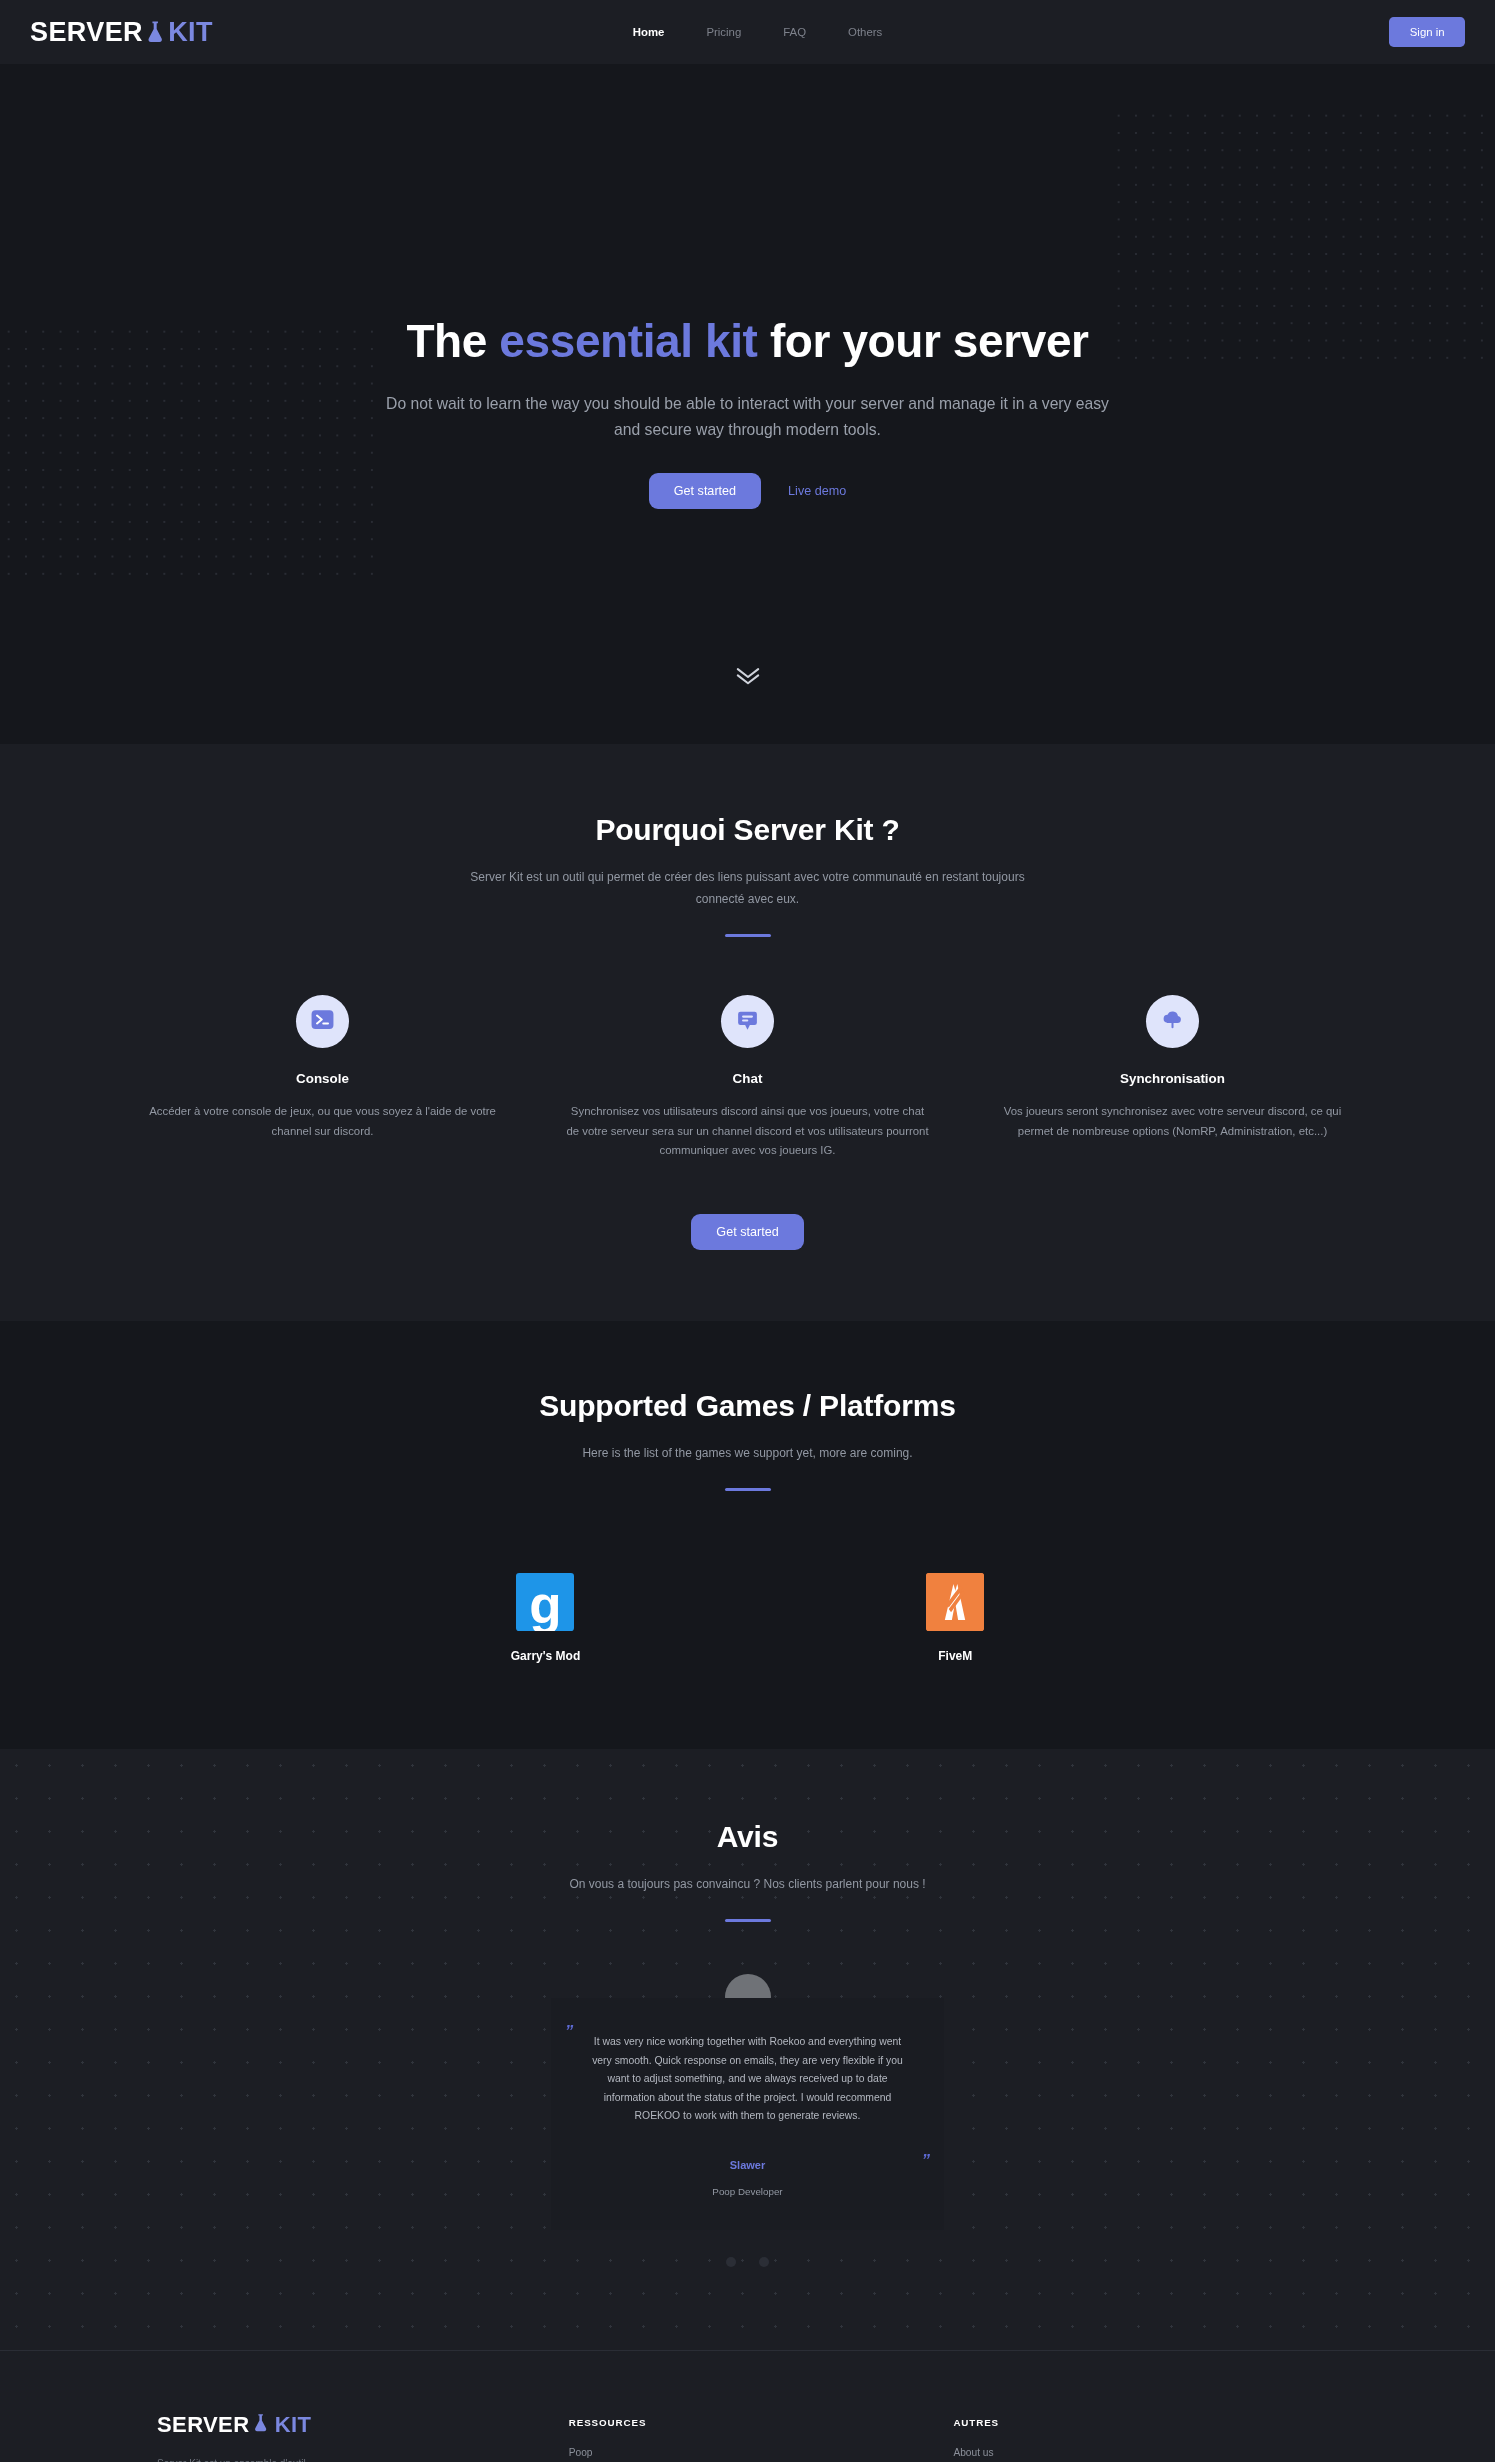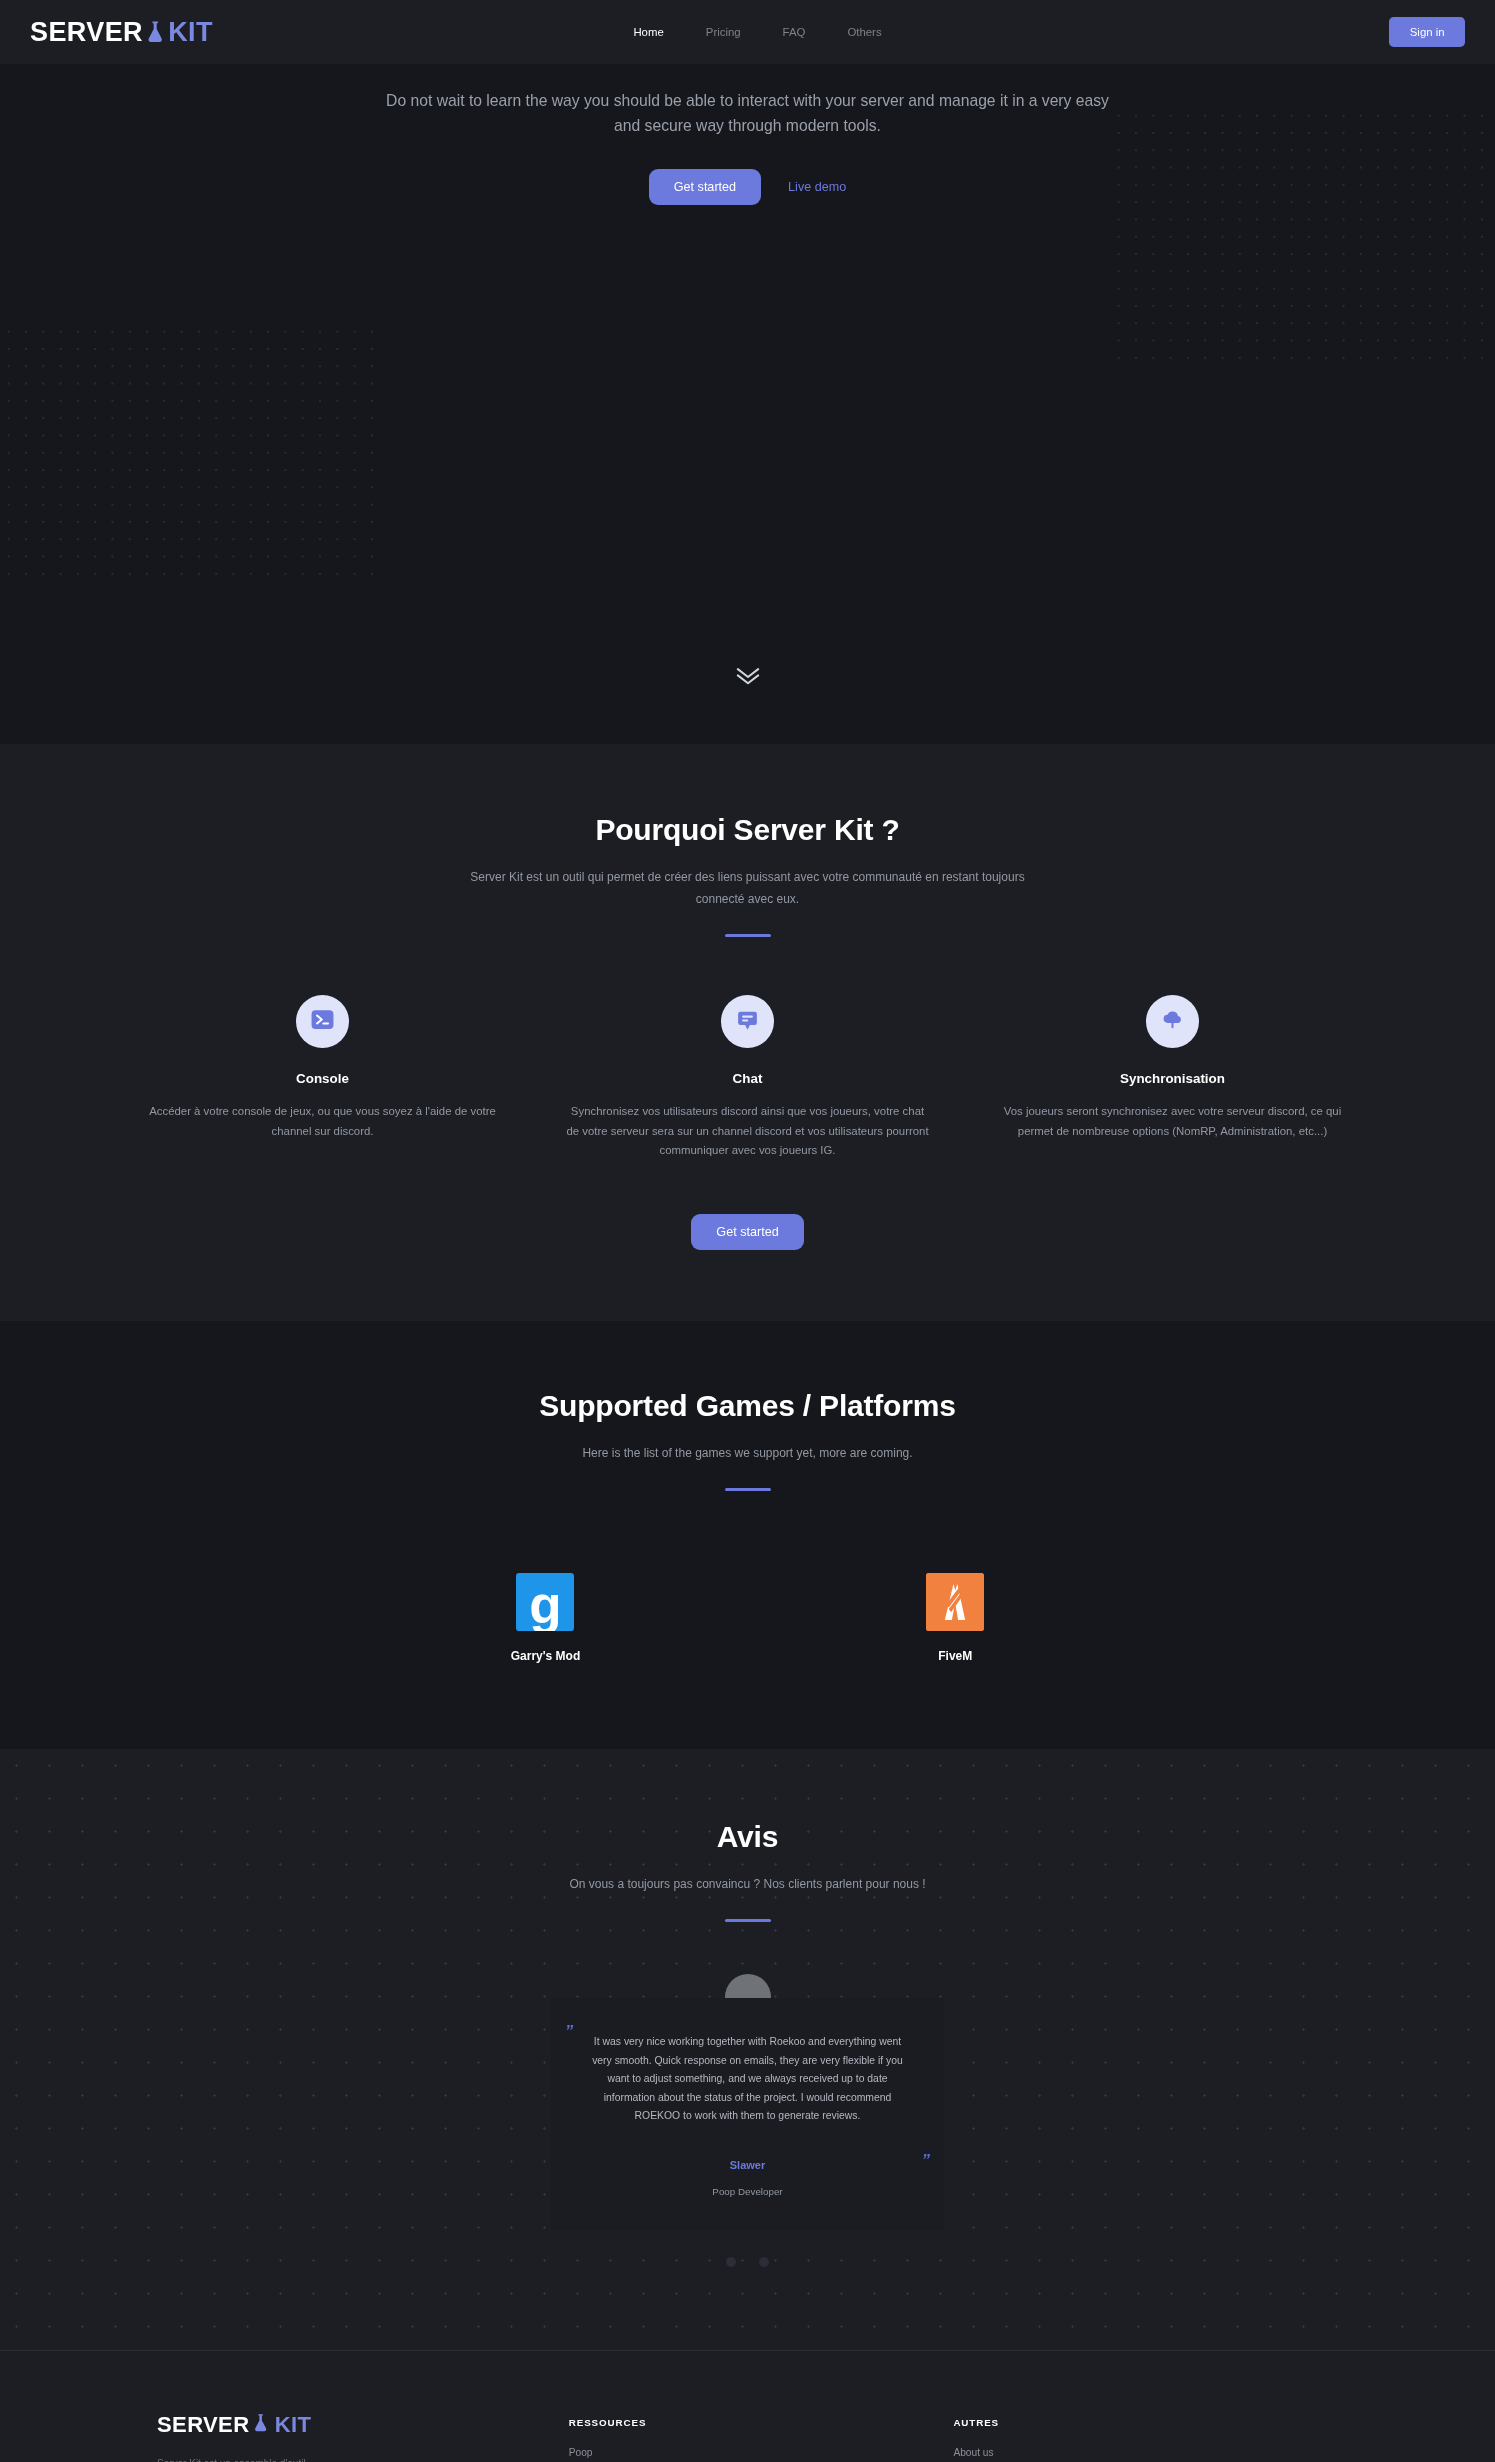--- a/index.html
+++ b/index.html
@@ -46,21 +46,21 @@
     gap: 42px;
     align-items: center;
   }
   .nav-link {
     font-size: 11.4px;
     color: #7e828c;
     text-decoration: none;
     cursor: pointer;
     white-space: nowrap;
   }
-  .nav-link.active { color: #ffffff; font-weight: 400; padding-left: 20px; }
+  .nav-link.active { color: #ffffff; font-weight: 700; padding-left: 20px; }
 
   .signin-btn {
     margin-left: auto;
     background: #6c79dd;
     color: #ffffff;
     border: none;
     border-radius: 4.7px;
     padding: 8.6px 20.4px;
     font-size: 11.4px;
     font-family: inherit;
@@ -393,20 +393,23 @@
     <a class="nav-link" href="#">Others</a>
   </nav>
 
   <button class="signin-btn">Sign in</button>
 </header>
 
 <section class="hero">
   <div class="dots-left"></div>
   <div class="dots-right"></div>
 
+  <h1 class="hero-title">
+    <span>The </span><span class="hl">essential kit</span><span> for your server</span>
+  </h1>
 
   <p class="hero-sub">Do not wait to learn the way you should be able to interact with your server and manage it in a very easy and secure way through modern tools.</p>
 
   <div class="hero-actions">
     <button class="btn-primary">Get started</button>
     <a class="link-demo" href="#">Live demo</a>
   </div>
 
   <div class="scroll-chevron">
     <svg width="27" height="20.4" viewBox="0 0 34 26" aria-hidden="true">

